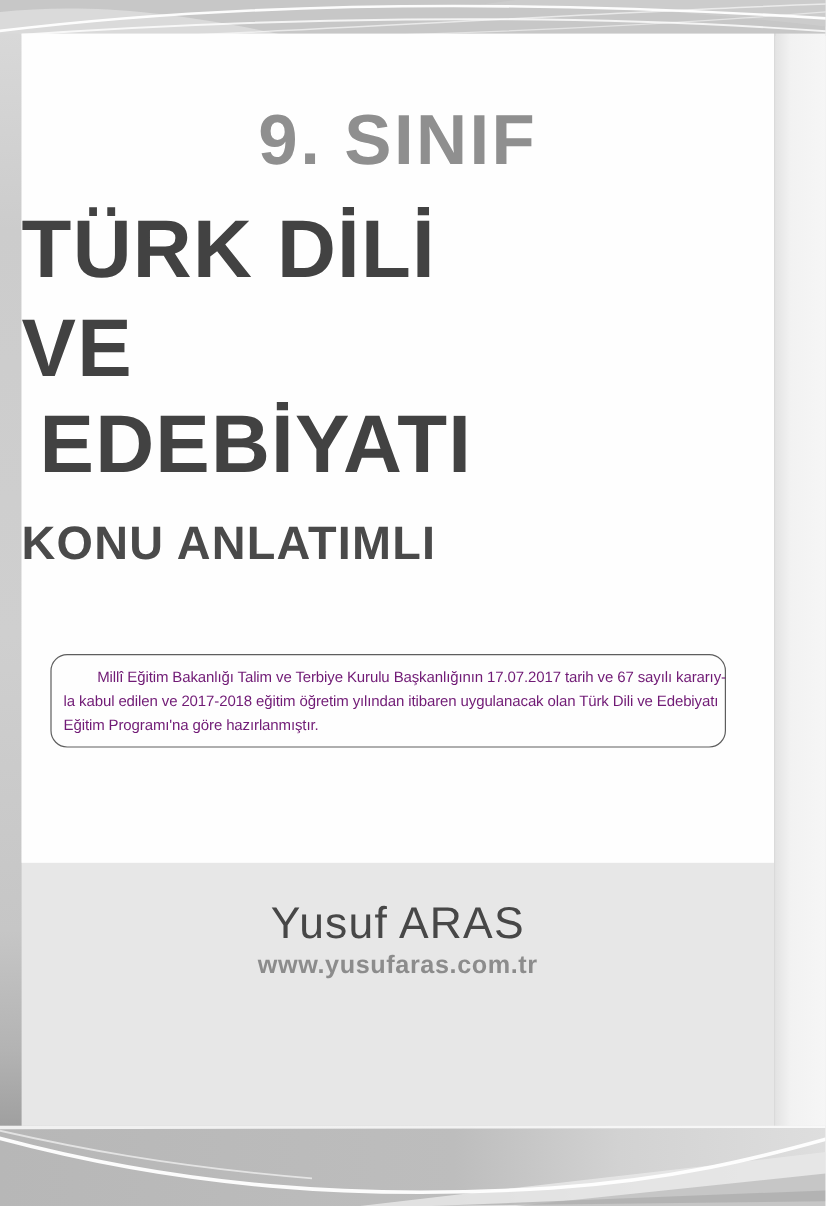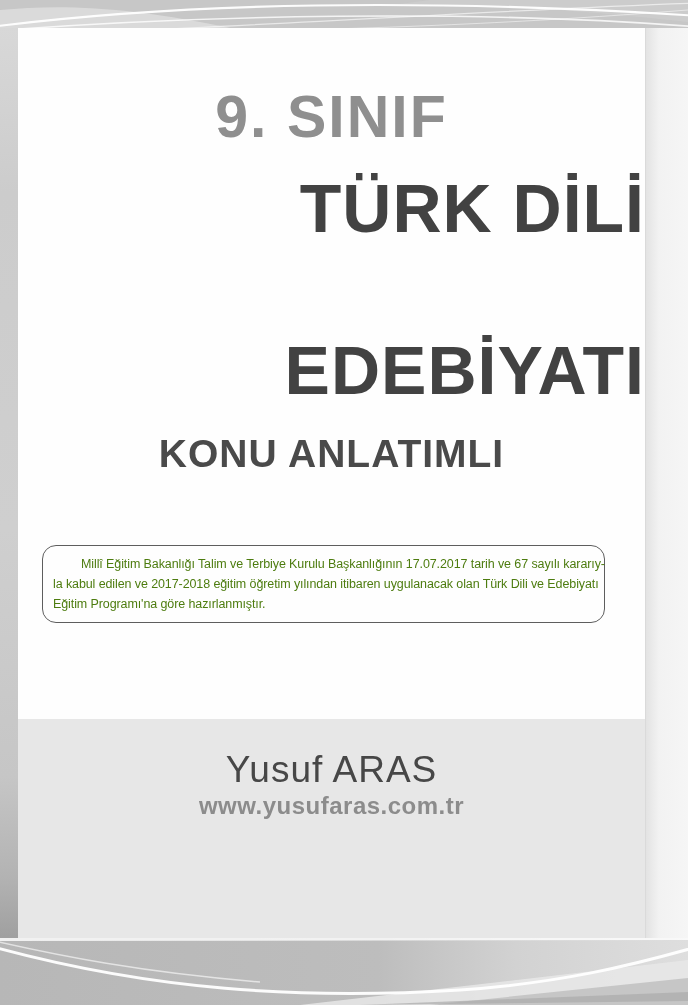--- a/index.html
+++ b/index.html
@@ -25,51 +25,51 @@
     position:absolute;left:18px;top:28px;width:627px;height:691px;
     background:#fefefe;
   }
   .grade{
     position:absolute;left:0;top:60px;width:100%;
     text-align:center;font-size:59px;line-height:1;font-weight:bold;
     color:#8f8f8f;letter-spacing:2px;
   }
   .title-line{
     position:absolute;left:0;width:100%;
-    text-align:right;font-size:68px;line-height:1;font-weight:bold;
+    text-align:left;font-size:68px;line-height:1;font-weight:bold;
     color:#424242;letter-spacing:1px;
   }
   .title-1{top:146px;}
   .title-2{top:228px;}
-  .title-3{top:308px;}
+  .title-3{top:308px;padding-left:15px;}
   .subtitle{
     position:absolute;left:0;top:406px;width:100%;
-    text-align:center;font-size:39px;line-height:1;font-weight:bold;
+    font-size:39px;line-height:1;font-weight:bold;
     color:#4a4a4a;letter-spacing:1px;
   }
   .notice-box{
     position:absolute;left:24px;top:517px;width:563px;height:78px;
     box-sizing:border-box;
     border:1.5px solid #5e5e5e;border-radius:14px;
     padding:8px 8px 0 10px;
     background:#fefefe;
   }
   .notice-line{
-    font-size:12.5px;line-height:20px;color:#4d7c0f;
+    font-size:12.5px;line-height:20px;color:#701a75;
     letter-spacing:-0.1px;white-space:nowrap;
   }
   .notice-line.indent{text-indent:28px;}
   .author{
     position:absolute;left:0;top:723px;width:100%;
     text-align:center;font-size:37px;line-height:1;font-weight:normal;
     color:#474747;letter-spacing:1px;
   }
   .website{
     position:absolute;left:0;top:766px;width:100%;
-    text-align:center;font-size:24px;line-height:1;font-weight:bold;
+    text-align:center;font-size:21px;line-height:1;font-weight:bold;
     color:#8c8c8c;letter-spacing:0.5px;
   }
 </style>
 </head>
 <body>
 
 <div class="top-band">
   <svg width="688" height="30" viewBox="0 0 688 30" xmlns="http://www.w3.org/2000/svg">
     <rect x="0" y="0" width="688" height="30" fill="#c7c7c7"></rect>
     <path d="M0,30 L0,10 C60,4 130,6 240,30 Z" fill="#dcdcdc" opacity="0.9"></path>
@@ -82,20 +82,21 @@
 </div>
 
 <div class="left-strip"></div>
 <div class="right-strip"></div>
 
 <div class="page">
 
   <div class="grade">9. SINIF</div>
 
   <div class="title-line title-1">TÜRK DİLİ</div>
+  <div class="title-line title-2">VE</div>
   <div class="title-line title-3">EDEBİYATI</div>
 
   <div class="subtitle">KONU ANLATIMLI</div>
 
   <div class="notice-box">
     <div class="notice-line indent">Millî Eğitim Bakanlığı Talim ve Terbiye Kurulu Başkanlığının 17.07.2017 tarih ve 67 sayılı kararıy-</div>
     <div class="notice-line">la kabul edilen ve 2017-2018 eğitim öğretim yılından itibaren uygulanacak olan Türk Dili ve Edebiyatı</div>
     <div class="notice-line">Eğitim Programı'na göre hazırlanmıştır.</div>
   </div>
 

